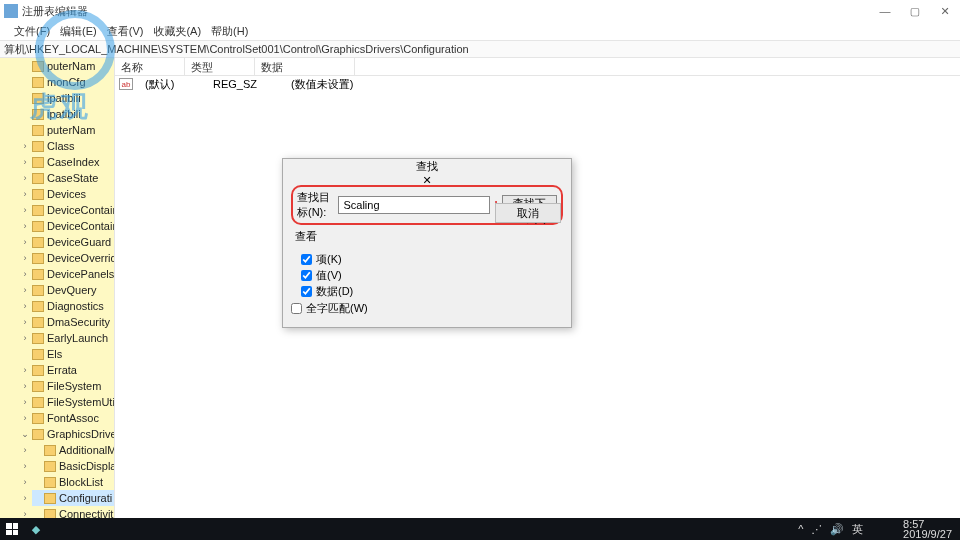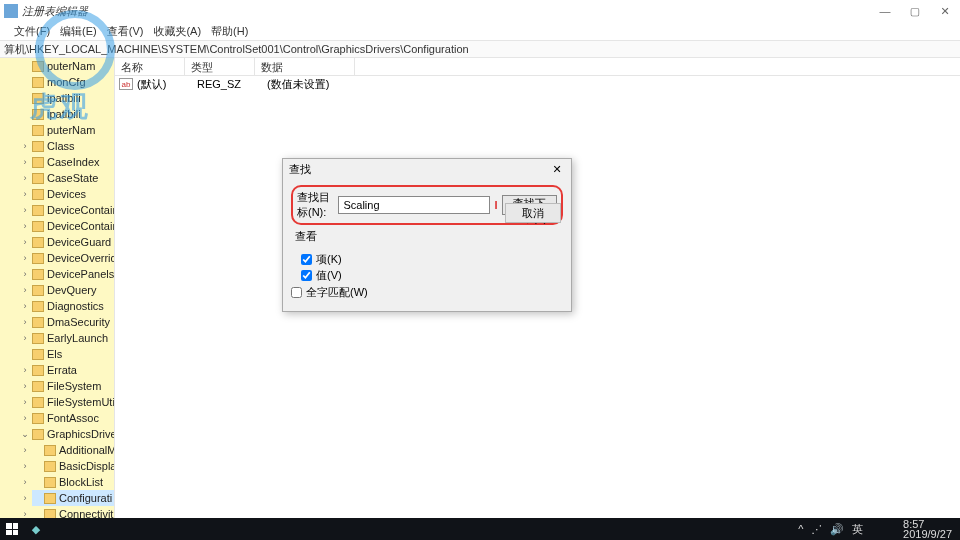--- a/index.html
+++ b/index.html
@@ -1,54 +1,54 @@
 <!DOCTYPE html>
 <html><head>
 <meta charset="utf-8">
 <style>
 *{box-sizing:border-box;margin:0;padding:0;font-family:"Microsoft YaHei","Segoe UI",sans-serif;font-size:11px;}
 body{width:960px;height:540px;background:#fff;position:relative;overflow:hidden;}
-.titlebar{height:22px;background:#fff;display:flex;align-items:center;padding-left:4px;color:#333;font-style:italic;}
+.titlebar{height:22px;background:#fff;display:flex;align-items:center;padding-left:4px;color:#333;}
 .titlebar .icon{width:14px;height:14px;background:#6ca6d9;margin-right:4px;display:inline-block;}
 .winctrl{position:absolute;top:0;right:0;display:flex;}
 .winctrl div{width:30px;height:22px;display:flex;align-items:center;justify-content:center;color:#666;}
 .menubar{height:18px;display:flex;align-items:center;padding-left:10px;gap:2px;color:#333;}
 .menubar span{padding:1px 4px;}
 .addrbar{height:18px;border-top:1px solid #e5e5e5;border-bottom:1px solid #e5e5e5;display:flex;align-items:center;padding-left:4px;color:#333;background:#fafafa;}
 .main{position:absolute;top:58px;bottom:22px;left:0;right:0;display:flex;}
 .tree{width:115px;overflow:hidden;background:#fef9c3;border-right:1px solid #e5e5e5;}
 .tree-inner{padding-left:32px;}
 .node{display:flex;align-items:center;height:16px;white-space:nowrap;color:#222;position:relative;}
 .node .arrow{position:absolute;left:-12px;width:10px;text-align:center;color:#666;font-size:9px;}
 .node .fold{width:12px;height:11px;background:#f7cf6e;border:1px solid #c9a548;margin-right:3px;flex-shrink:0;}
 .node.selected{background:#cde8ff;}
 .node.sub{padding-left:12px;}
 .list{flex:1;position:relative;}
 .list-header{display:flex;height:18px;border-bottom:1px solid #e5e5e5;}
 .list-header div{padding:2px 6px;border-right:1px solid #e5e5e5;color:#333;}
 .col1{width:70px;}.col2{width:70px;}.col3{width:100px;}
-.list-row{display:flex;height:16px;align-items:center;}
+.list-row{display:flex;height:16px;align-items:center;gap:8px;}
 .list-row .sicon{width:14px;height:12px;border:1px solid #999;margin:0 4px;display:flex;align-items:center;justify-content:center;font-size:8px;color:#c33;}
 .watermark{position:absolute;top:0;left:30px;width:90px;height:130px;pointer-events:none;z-index:5;}
 .wm-circle{width:80px;height:80px;border:8px solid rgba(60,160,230,0.55);border-radius:50%;position:absolute;top:10px;left:5px;}
 .wm-text{position:absolute;top:88px;left:0;font-size:28px;font-weight:bold;color:rgba(60,160,230,0.6);letter-spacing:2px;}
 .dialog{position:absolute;top:158px;left:282px;width:290px;background:#f0f0f0;border:1px solid #aaa;box-shadow:2px 2px 8px rgba(0,0,0,0.25);z-index:10;}
-.dlg-title{height:20px;display:flex;align-items:center;justify-content:space-between;padding:0 6px;font-size:11px;}
+.dlg-title{height:20px;display:flex;align-items:center;justify-content:space-between;padding:0 6px;font-size:11px;flex-direction:column;}
 .dlg-close{width:16px;text-align:center;}
 .dlg-body{padding:6px 8px 10px 8px;}
 .hl-row{border:2px solid #e53935;border-radius:10px;padding:3px 4px;display:flex;align-items:center;gap:4px;margin-bottom:4px;}
 .hl-row label{font-size:11px;}
 .hl-row input{flex:1;height:18px;border:1px solid #888;padding:0 4px;font-size:11px;}
 .hl-row button{height:20px;padding:0 6px;border:1px solid #888;background:#e8e8e8;font-size:11px;}
 .cursor{color:#d33;font-weight:bold;}
 .dlg-section{margin:2px 0 2px 4px;}
 .dlg-section .lbl{font-size:11px;margin-bottom:8px;}
 .chk{display:flex;align-items:center;gap:4px;font-size:11px;margin:1px 0 1px 6px;}
 .chk input{width:11px;height:11px;}
-.btn-cancel{position:absolute;right:10px;top:44px;height:20px;width:56px;border:1px solid #bbb;background:#e8e8e8;font-size:11px;}
+.btn-cancel{position:absolute;right:10px;top:44px;height:20px;width:66px;border:1px solid #bbb;background:#e8e8e8;font-size:11px;}
 .taskbar{position:absolute;bottom:0;left:0;right:0;height:22px;background:#101318;display:flex;align-items:center;color:#ddd;}
 .taskbar .start{width:24px;height:22px;display:flex;align-items:center;justify-content:center;}
 .win-logo{width:12px;height:12px;display:grid;grid-template-columns:1fr 1fr;grid-template-rows:1fr 1fr;gap:1px;}
 .win-logo div{background:#fff;}
 .tb-icon{width:24px;height:22px;display:flex;align-items:center;justify-content:center;color:#7cc;}
 .tray{margin-left:auto;display:flex;align-items:center;gap:8px;padding-right:8px;font-size:10px;}
 .tray .clock{text-align:left;line-height:10px;margin-left:32px;}
 </style>
 </head>
 <body>
@@ -255,20 +255,24 @@
     <div class="dlg-section">
       <div class="lbl">查看</div>
       <label class="chk">
           <input type="checkbox" checked="" style="">
           <span>项(K)</span>
         </label>
       <label class="chk">
           <input type="checkbox" checked="" style="">
           <span>值(V)</span>
         </label>
+      <label class="chk">
+          <input type="checkbox" checked="" style="">
+          <span>数据(D)</span>
+        </label>
     </div>
     <label class="chk" style="margin-left:0">
         <input type="checkbox" style="">
         <span>全字匹配(W)</span>
       </label>
   </div>
 </div>
 
 <div class="taskbar">
   <div class="start">

